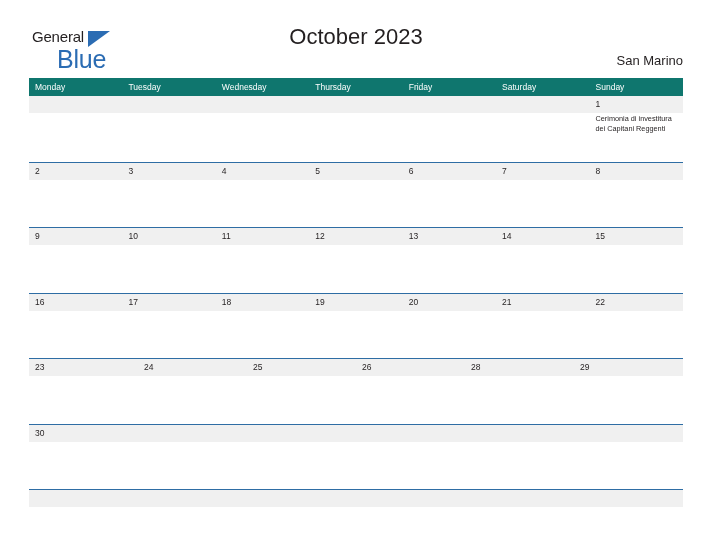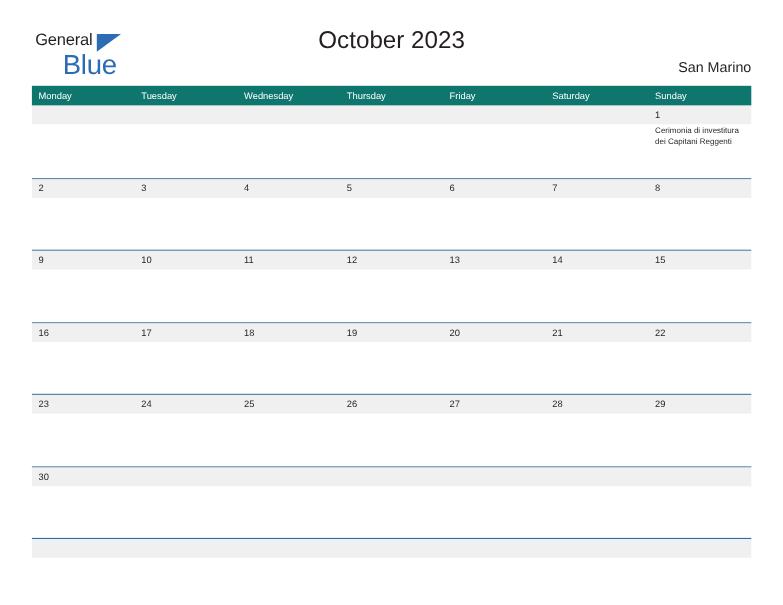--- a/index.html
+++ b/index.html
@@ -350,23 +350,20 @@
             <div class="day-cell">
               <div class="day-number">24</div>
             </div>
             <div class="day-cell">
               <div class="day-number">25</div>
             </div>
             <div class="day-cell">
               <div class="day-number">26</div>
             </div>
             <div class="day-cell">
-              <div class="day-number">27</div>
-            </div>
-            <div class="day-cell">
               <div class="day-number">28</div>
             </div>
             <div class="day-cell">
               <div class="day-number">29</div>
             </div>
           </div>
         </div>
         <div class="week-row">
           <div class="day-band">
             <div class="band-cell"></div>

